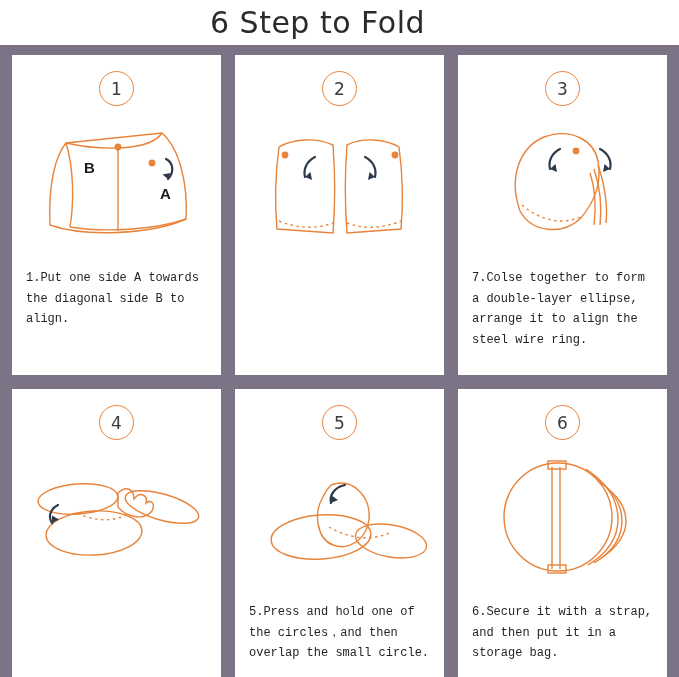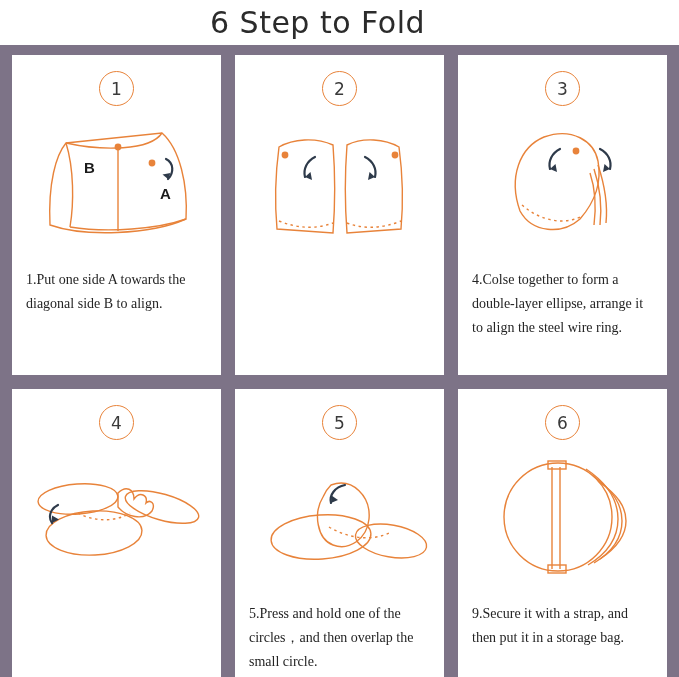--- a/index.html
+++ b/index.html
@@ -77,24 +77,24 @@
   }
   .art {
     flex: 0 0 auto;
     height: 165px;
     display: flex;
     align-items: center;
     justify-content: center;
   }
   .caption {
     padding: 4px 12px 10px 14px;
-    font-size: 14px;
+    font-size: 12px;
     line-height: 1.72;
     color: #242424;
-    font-family: Liberation Serif, serif;
+    font-family: Liberation Mono, monospace;
   }
   svg { display: block; }
   .lbl {
     font-family: "Liberation Sans", sans-serif;
     font-size: 15px;
     fill: #1b1b1b;
     font-weight: 600;
   }
 </style>
 </head>
@@ -178,21 +178,21 @@
             </g>
             <circle cx="108" cy="44" r="3.4" fill="#e8833a"></circle>
             <g fill="none" stroke="#2e3a4a" stroke-width="2.2" stroke-linecap="round">
               <path d="M92 42 C84 46, 80 54, 82 62"></path>
               <path d="M132 42 C140 46, 144 54, 142 62"></path>
             </g>
             <path d="M82 62 l5.5 -5 l1.5 8 z" fill="#2e3a4a"></path>
             <path d="M142 62 l-7 3 l1.5 -8 z" fill="#2e3a4a"></path>
           </svg>
         </div>
-        <div class="caption">4.Colse together to form a double-layer ellipse, arrange it to align the steel wire ring.</div>
+        <div class="caption">7.Colse together to form a double-layer ellipse, arrange it to align the steel wire ring.</div>
       </div>
 
       <div class="card">
         <div class="badge-wrap">
           <div class="badge">4</div>
         </div>
         <div class="art">
           <svg width="190" height="150" viewBox="0 0 190 150">
             <g fill="none" stroke="#e8833a" stroke-width="1.4">
               <ellipse cx="56" cy="58" rx="40" ry="15" transform="rotate(-4 56 58)"></ellipse>
@@ -245,18 +245,18 @@
               <path d="M118 28 C142 44, 150 62, 150 78 C150 96, 140 112, 120 124"></path>
               <path d="M124 34 C146 50, 154 64, 154 80 C154 96, 146 110, 126 122"></path>
               <path d="M130 40 C150 54, 158 66, 158 80 C158 94, 150 106, 132 118"></path>
               <path d="M92 26 L92 128"></path>
               <path d="M84 26 L84 128"></path>
             </g>
             <rect x="80" y="20" width="18" height="8" fill="none" stroke="#e8833a" stroke-width="1.4"></rect>
             <rect x="80" y="124" width="18" height="8" fill="none" stroke="#e8833a" stroke-width="1.4"></rect>
           </svg>
         </div>
-        <div class="caption">9.Secure it with a strap, and then put it in a storage bag.</div>
+        <div class="caption">6.Secure it with a strap, and then put it in a storage bag.</div>
       </div>
 
     </div>
   </div>
 </div>
 
 </body></html>

